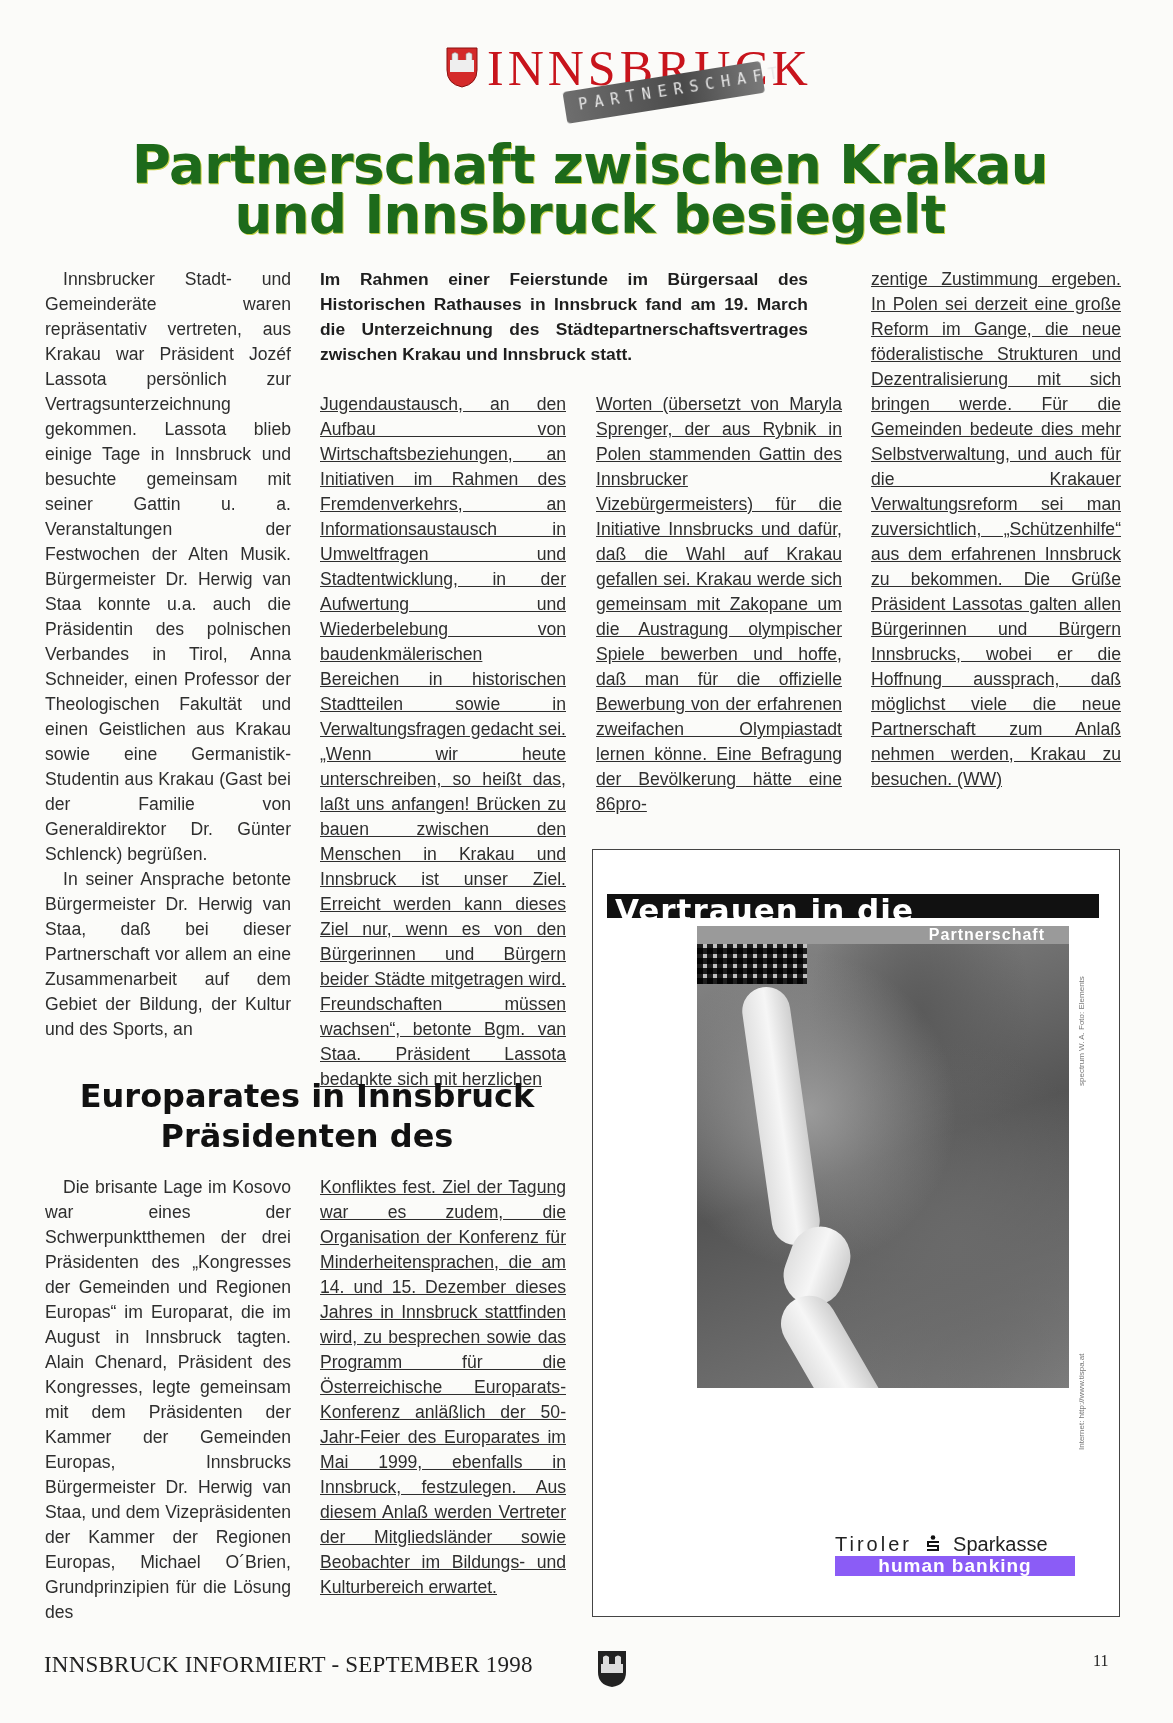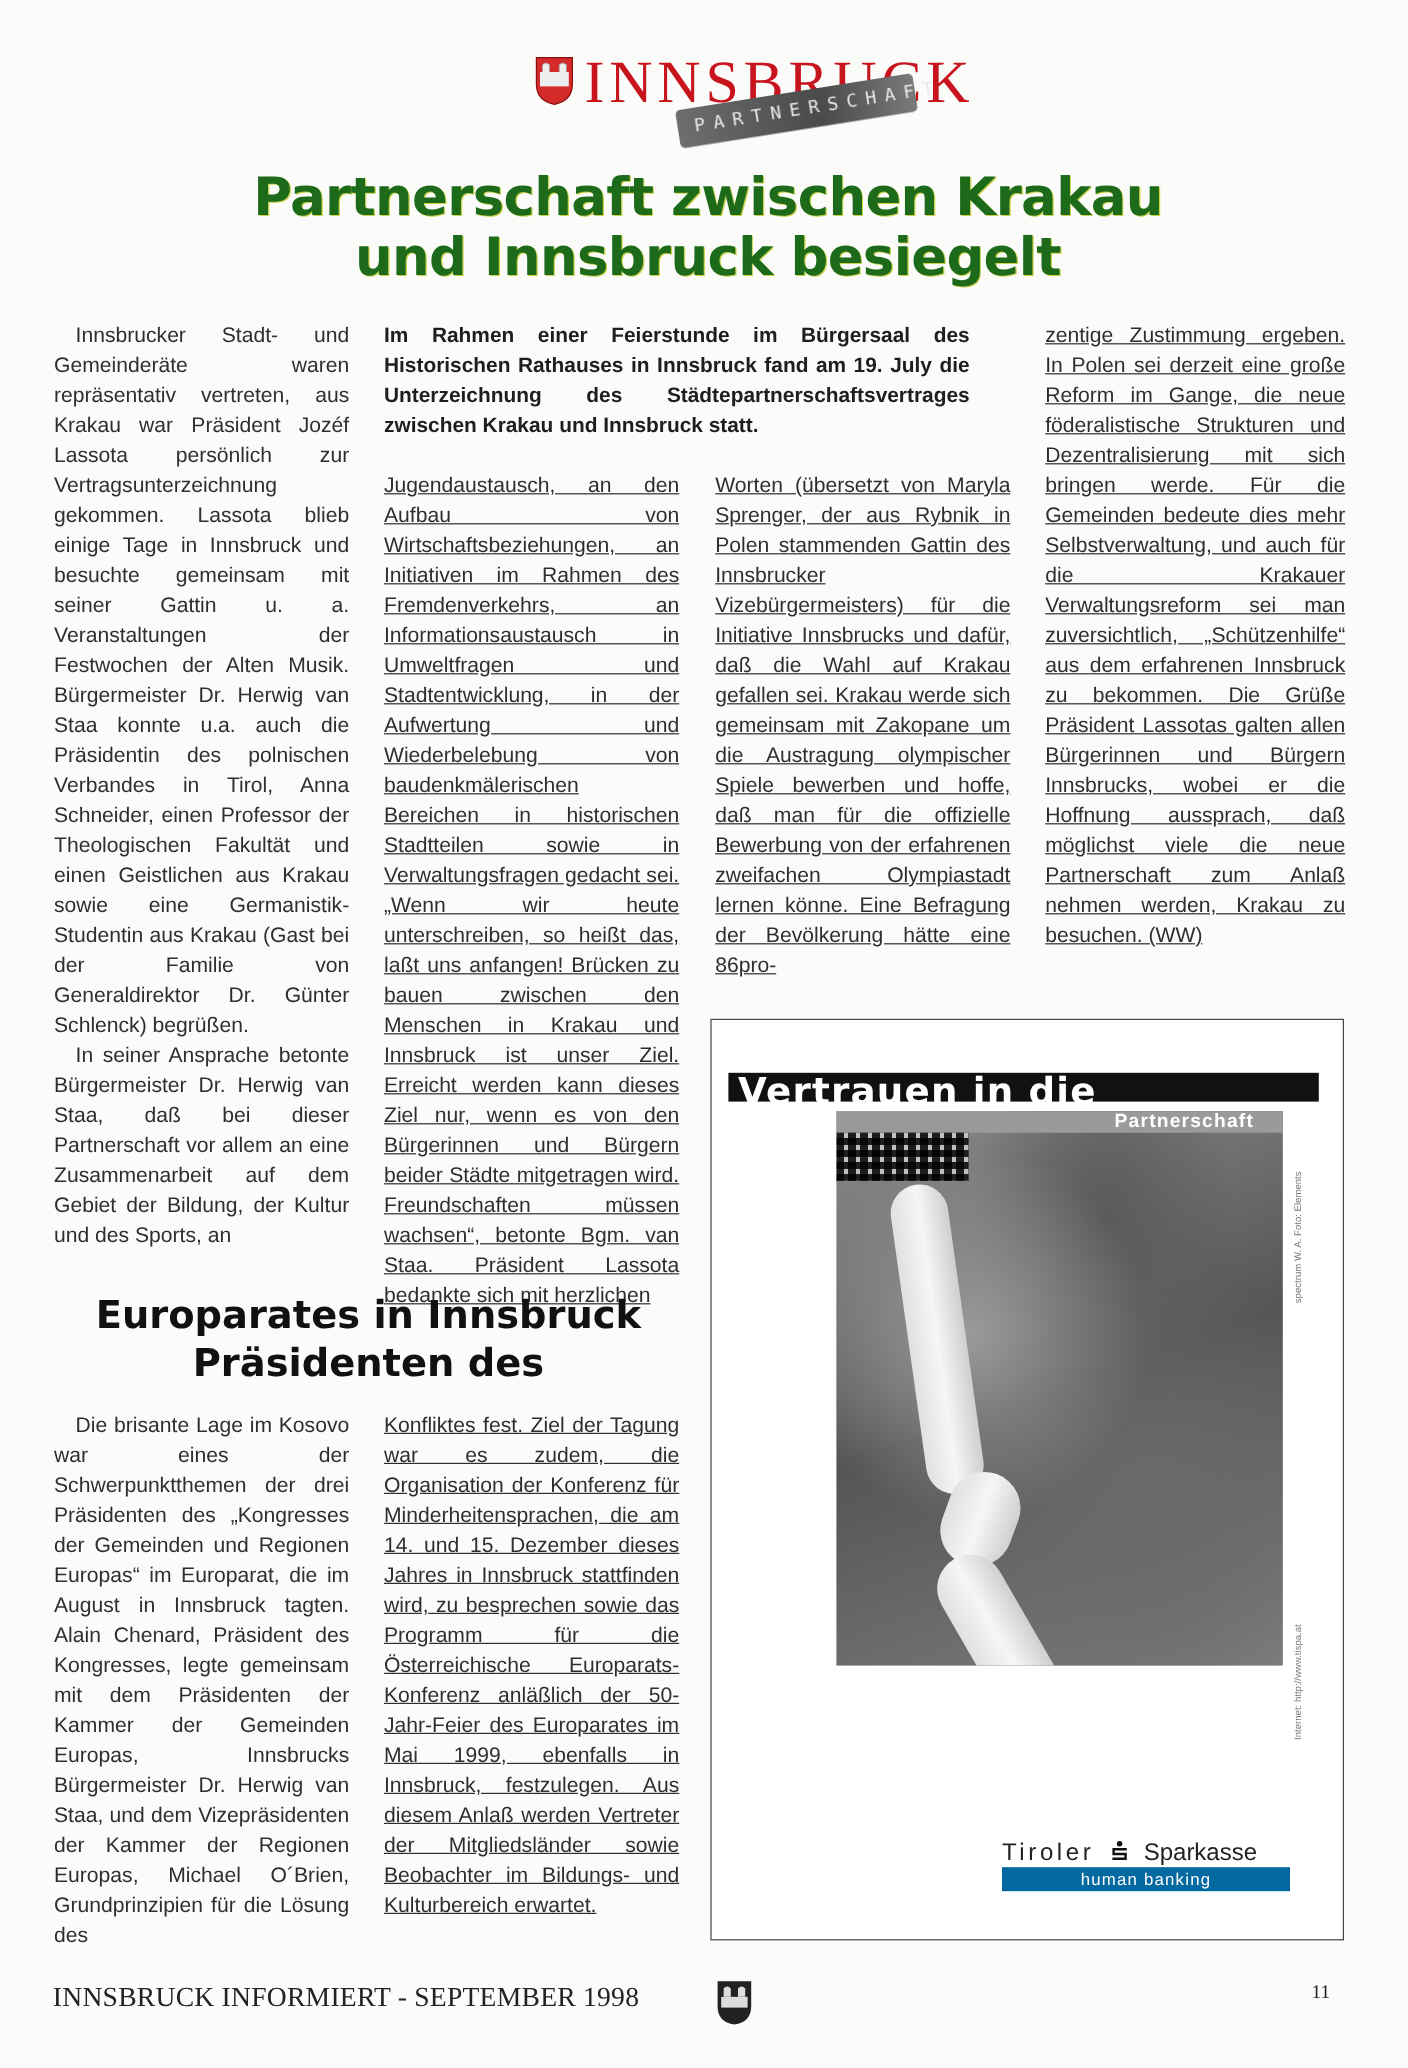--- a/index.html
+++ b/index.html
@@ -6,21 +6,21 @@
   body {
     width:1173px; height:1723px; background:#fbfbf9; position:relative; overflow:hidden;
     font-family:"Liberation Sans", sans-serif; color:#2a2a2a;
   }
   .masthead { position:absolute; left:445px; top:40px; width:330px; height:90px; }
   .mast-crest { position:absolute; left:0; top:6px; width:34px; height:42px; }
   .mast-word { position:absolute; left:42px; top:0; font-family:"Liberation Serif", serif; font-size:50px; letter-spacing:4px; color:#c8141c; line-height:56px; }
   .mast-strip { position:absolute; left:120px; top:52px; width:200px; height:32px; background:linear-gradient(90deg,#6e6e6e,#4a4a4a 60%,#7a7a7a); transform:rotate(-9deg); transform-origin:left center; border-radius:4px; filter:blur(0.3px); }
   .mast-strip span { display:block; color:#e8e8e8; font-family:"DejaVu Sans Mono", monospace; font-size:15px; letter-spacing:7px; padding:6px 0 0 14px; }
 
-  .headline { position:absolute; left:120px; top:140px; width:940px; text-align:center; color:#1d6a1b; font-family:"DejaVu Sans", sans-serif; font-weight:bold; font-size:44px; line-height:50px; letter-spacing:-0.5px; text-shadow:1px 1px 0 #c8d34a; }
+  .headline { position:absolute; left:120px; top:140px; width:940px; text-align:center; color:#1d6a1b; font-family:"DejaVu Sans", sans-serif; font-weight:bold; font-size:53px; line-height:50px; letter-spacing:-0.5px; text-shadow:1px 1px 0 #c8d34a; }
 
   .col { position:absolute; font-size:17.6px; line-height:25px; color:#2e2e2e; text-align:justify; }
   .col p { margin:0; text-indent:18px; }
   .col p.noindent { text-indent:0;text-decoration:underline; }
   .lead { position:absolute; left:320px; top:267px; width:488px; font-weight:bold; font-size:17.4px; line-height:25px; color:#1e1e1e; text-align:justify; }
 
   .ad { position:absolute; left:592px; top:849px; width:526px; height:766px; border:1.5px solid #444; background:#fff; }
   .ad-title { position:absolute; left:14px; top:44px; width:492px; height:24px; background:#111; color:#fff; font-family:"DejaVu Sans", sans-serif; font-weight:bold; font-size:31px; line-height:32px; letter-spacing:1px; padding-left:8px; box-sizing:border-box; }
   .ad-photo { position:absolute; left:104px; top:76px; width:372px; height:462px; background:
       radial-gradient(ellipse at 30% 40%, #9a9a9a 0%, transparent 40%),
@@ -31,21 +31,21 @@
   .plaid { position:absolute; left:0; top:18px; width:110px; height:40px; background:
       repeating-linear-gradient(90deg,#222 0 6px,#ddd 6px 10px),
       repeating-linear-gradient(0deg,#222 0 6px,#ddd 6px 10px); background-blend-mode:multiply; }
   .arm { position:absolute; background:linear-gradient(90deg,#e0e0e0,#f6f6f6,#cfcfcf); border-radius:30px; }
   .ad-vert { position:absolute; font-size:8px; color:#777; writing-mode:vertical-rl; transform:rotate(180deg); }
   .ad-caption { position:absolute; left:10px; top:570px; width:250px; font-size:9.6px; line-height:19px; color:#555; font-family:"Liberation Sans Narrow","Liberation Sans", sans-serif; letter-spacing:-0.3px; }
   .ad-bank { position:absolute; left:242px; top:683px; width:240px; }
   .ad-bank-line1 { font-size:20px; line-height:22px; color:#222; letter-spacing:3px; }
   .ad-bank-line1 .sp { letter-spacing:0; }
   .ad-bank-logo { display:inline-block; width:16px; height:18px; vertical-align:-2px; margin:0 4px; }
-  .ad-bank-line2 { background:#0369a1; color:#fff; font-weight:normal; font-size:14px; line-height:20px; text-align:center; letter-spacing:1px; margin-top:1px; }
+  .ad-bank-line2 { background:#8b5cf6; color:#fff; font-weight:bold; font-size:19px; line-height:20px; text-align:center; letter-spacing:1px; margin-top:1px; }
 
   .sub-headline { position:absolute; left:42px; top:1076px; width:530px; text-align:center; font-family:"DejaVu Sans", sans-serif; font-weight:bold; font-size:32px; line-height:40px; color:#111; }
 
   .footer-title { position:absolute; left:44px; top:1652px; font-family:"Liberation Serif", serif; font-size:23px; color:#222; letter-spacing:0.2px; }
   .footer-crest { position:absolute; left:597px; top:1650px; width:30px; height:38px; }
   .page-num { position:absolute; left:1093px; top:1652px; font-family:Liberation Serif, serif; font-size:16px; color:#222;text-align:center; }
 </style>
 </head>
 <body>
 
@@ -64,21 +64,21 @@
 <div class="headline">
   <div>Partnerschaft zwischen Krakau</div>
   <div>und Innsbruck besiegelt</div>
 </div>
 
 <div class="col" style="left:45px; top:267px; width:246px;">
   <p>Innsbrucker Stadt- und Gemeinderäte waren repräsentativ vertreten, aus Krakau war Präsident Jozéf Lassota persönlich zur Vertragsunterzeichnung gekommen. Lassota blieb einige Tage in Innsbruck und besuchte gemeinsam mit seiner Gattin u. a. Veranstaltungen der Festwochen der Alten Musik. Bürgermeister Dr. Herwig van Staa konnte u.a. auch die Präsidentin des polnischen Verbandes in Tirol, Anna Schneider, einen Professor der Theologischen Fakultät und einen Geistlichen aus Krakau sowie eine Germanistik-Studentin aus Krakau (Gast bei der Familie von Generaldirektor Dr. Günter Schlenck) begrüßen.</p>
   <p>In seiner Ansprache betonte Bürgermeister Dr. Herwig van Staa, daß bei dieser Partnerschaft vor allem an eine Zusammenarbeit auf dem Gebiet der Bildung, der Kultur und des Sports, an</p>
 </div>
 
-<div class="lead">Im Rahmen einer Feierstunde im Bürgersaal des Historischen Rathauses in Innsbruck fand am 19. July die Unterzeichnung des Städtepartnerschaftsvertrages zwischen Krakau und Innsbruck statt.</div>
+<div class="lead">Im Rahmen einer Feierstunde im Bürgersaal des Historischen Rathauses in Innsbruck fand am 19. March die Unterzeichnung des Städtepartnerschaftsvertrages zwischen Krakau und Innsbruck statt.</div>
 
 <div class="col" style="left:320px; top:392px; width:246px;">
   <p class="noindent">Jugendaustausch, an den Aufbau von Wirtschaftsbeziehungen, an Initiativen im Rahmen des Fremdenverkehrs, an Informationsaustausch in Umweltfragen und Stadtentwicklung, in der Aufwertung und Wiederbelebung von baudenkmälerischen Bereichen in historischen Stadtteilen sowie in Verwaltungsfragen gedacht sei. „Wenn wir heute unterschreiben, so heißt das, laßt uns anfangen! Brücken zu bauen zwischen den Menschen in Krakau und Innsbruck ist unser Ziel. Erreicht werden kann dieses Ziel nur, wenn es von den Bürgerinnen und Bürgern beider Städte mitgetragen wird. Freundschaften müssen wachsen“, betonte Bgm. van Staa. Präsident Lassota bedankte sich mit herzlichen</p>
 </div>
 
 <div class="col" style="left:596px; top:392px; width:246px;">
   <p class="noindent">Worten (übersetzt von Maryla Sprenger, der aus Rybnik in Polen stammenden Gattin des Innsbrucker Vizebürgermeisters) für die Initiative Innsbrucks und dafür, daß die Wahl auf Krakau gefallen sei. Krakau werde sich gemeinsam mit Zakopane um die Austragung olympischer Spiele bewerben und hoffe, daß man für die offizielle Bewerbung von der erfahrenen zweifachen Olympiastadt lernen könne. Eine Befragung der Bevölkerung hätte eine 86pro-</p>
 </div>
 
 <div class="col" style="left:871px; top:267px; width:250px;">

